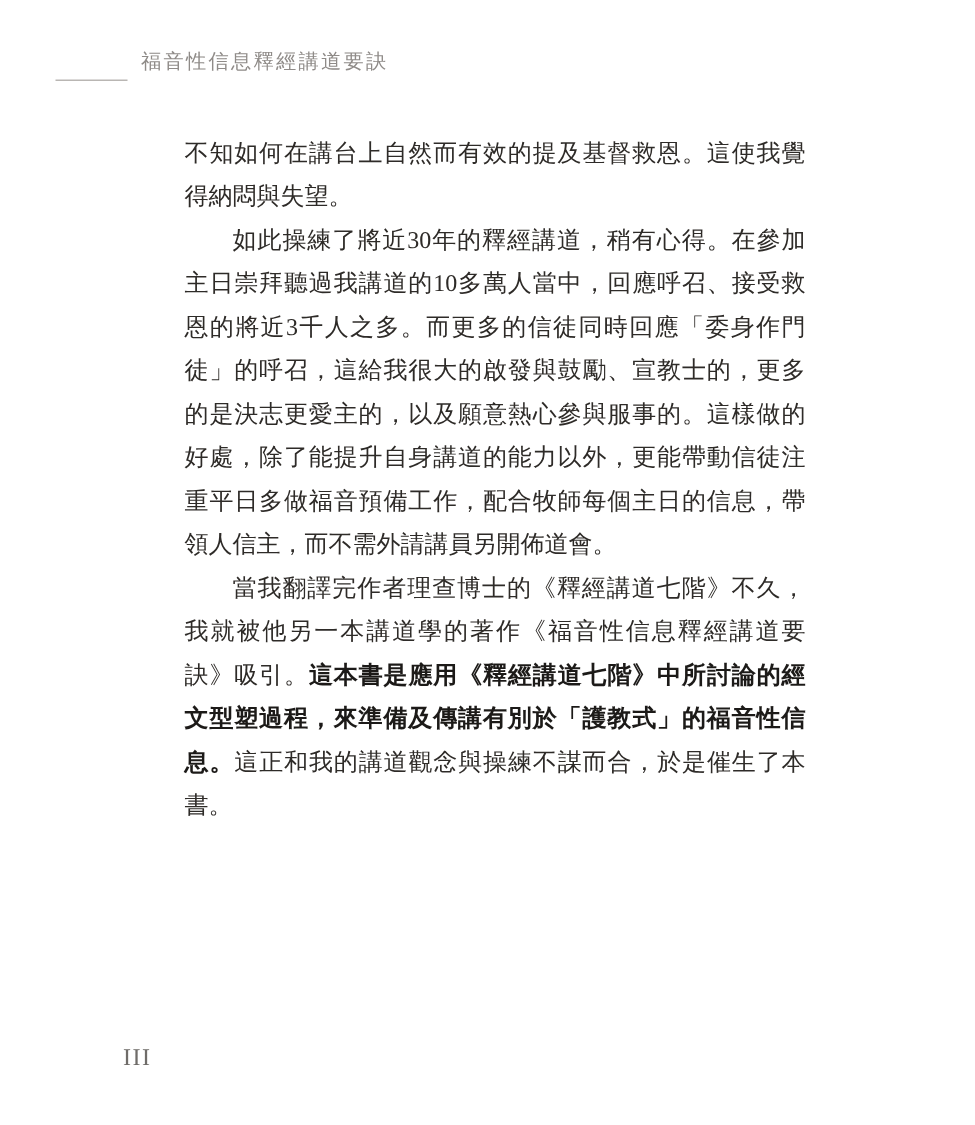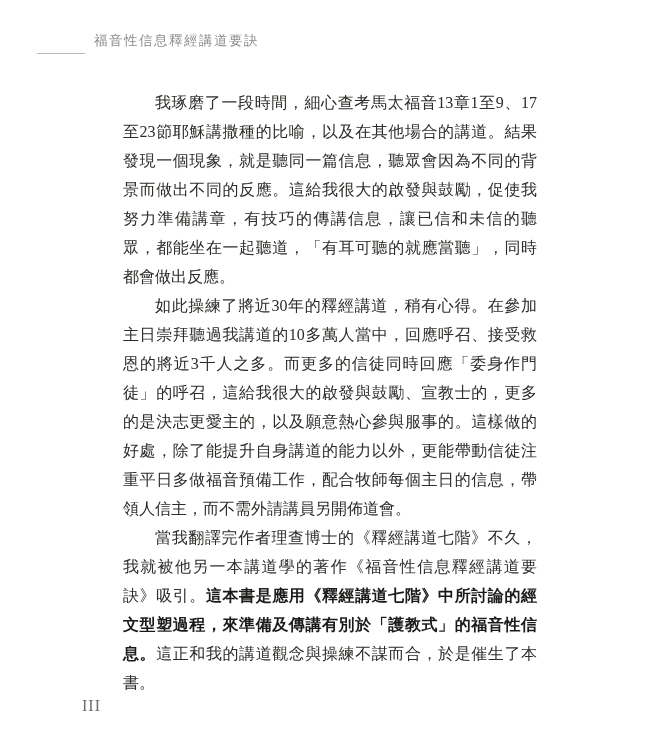--- a/index.html
+++ b/index.html
@@ -69,20 +69,20 @@
 <body>
 
 <div class="page">
 
   <div class="running-header">
     <span class="header-rule"></span>
     <span class="header-title">福音性信息釋經講道要訣</span>
   </div>
 
   <div class="body-text">
-      <p class="para indent"><span>我琢磨了一段時間，細心查考馬太福音13章1至9、17至23節耶穌講撒種的比喻，以及在其他場合的講道。結果發現一個現象，就是聽同一篇信息，聽眾會因為不同的背景而做出不同的反應。這給我很大的啟發與鼓勵，促使我努力準備講章，有技巧的傳講信息，讓已信和未信的聽眾，都能坐在一起聽道，「有耳可聽的就應當聽」，同時都會做出反應。</span></p>
+      <p class="para"><span>不知如何在講台上自然而有效的提及基督救恩。這使我覺得納悶與失望。</span></p>
       <p class="para indent"><span>如此操練了將近30年的釋經講道，稍有心得。在參加主日崇拜聽過我講道的10多萬人當中，回應呼召、接受救恩的將近3千人之多。而更多的信徒同時回應「委身作門徒」的呼召，這給我很大的啟發與鼓勵、宣教士的，更多的是決志更愛主的，以及願意熱心參與服事的。這樣做的好處，除了能提升自身講道的能力以外，更能帶動信徒注重平日多做福音預備工作，配合牧師每個主日的信息，帶領人信主，而不需外請講員另開佈道會。</span></p>
       <p class="para indent"><span>當我翻譯完作者理查博士的《釋經講道七階》不久，我就被他另一本講道學的著作《福音性信息釋經講道要訣》吸引。</span><span class="seg-bold">這本書是應用《釋經講道七階》中所討論的經文型塑過程，來準備及傳講有別於「護教式」的福音性信息。</span><span>這正和我的講道觀念與操練不謀而合，於是催生了本書。</span></p>
     </div>
 
   <div class="folio">III</div>
 
 </div>
 
 </body></html>

